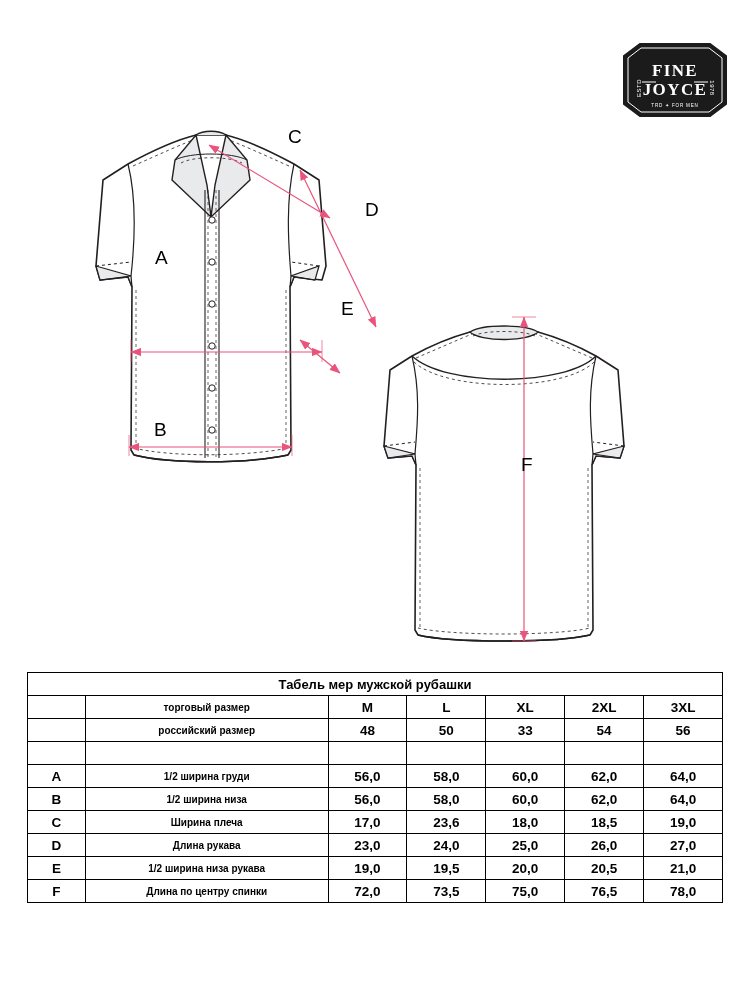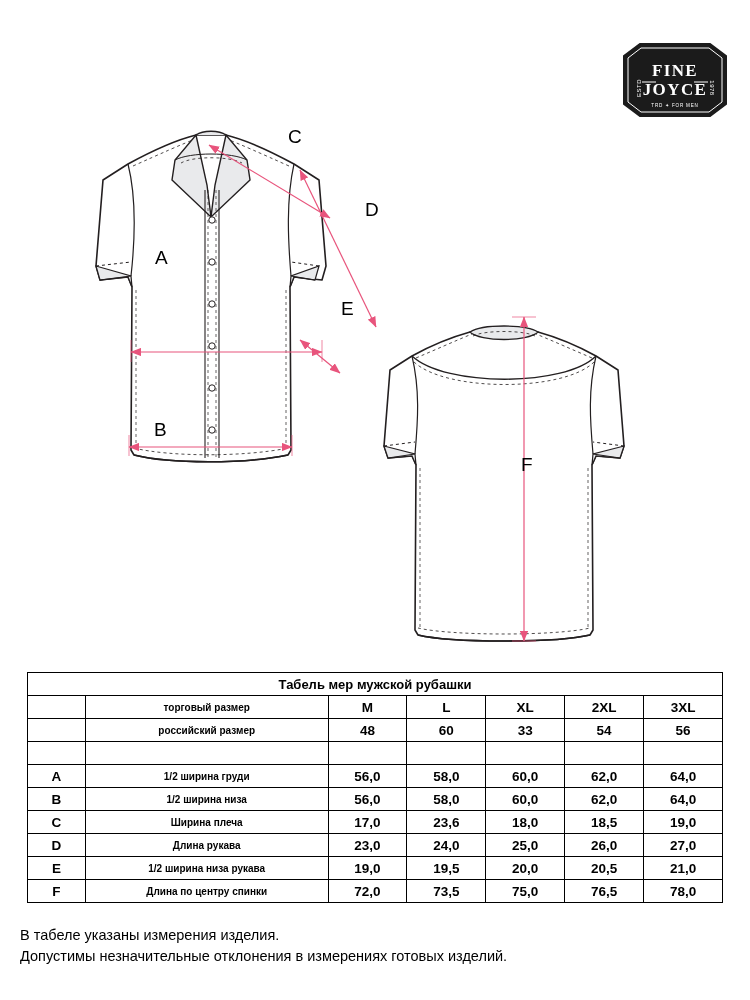--- a/index.html
+++ b/index.html
@@ -238,21 +238,21 @@
           <td>L</td>
           <td>XL</td>
           <td>2XL</td>
           <td>3XL</td>
         </tr>
 
         <tr>
           <td></td>
           <td class="desc">российский размер</td>
           <td>48</td>
-          <td>60</td>
+          <td>50</td>
           <td>33</td>
           <td>54</td>
           <td>56</td>
         </tr>
 
         <tr class="spacer-row">
           <td class="nb"></td>
           <td class="nb"></td>
           <td class="nb"></td>
           <td class="nb"></td>
@@ -312,18 +312,14 @@
           <td>72,0</td>
           <td>73,5</td>
           <td>75,0</td>
           <td>76,5</td>
           <td>78,0</td>
         </tr>
       </tbody>
     </table>
   </div>
 
-  <div class="notes">
-    <div>В табеле указаны измерения изделия.</div>
-    <div>Допустимы незначительные отклонения в измерениях готовых изделий.</div>
-  </div>
 
 </div>
 
 </body></html>

